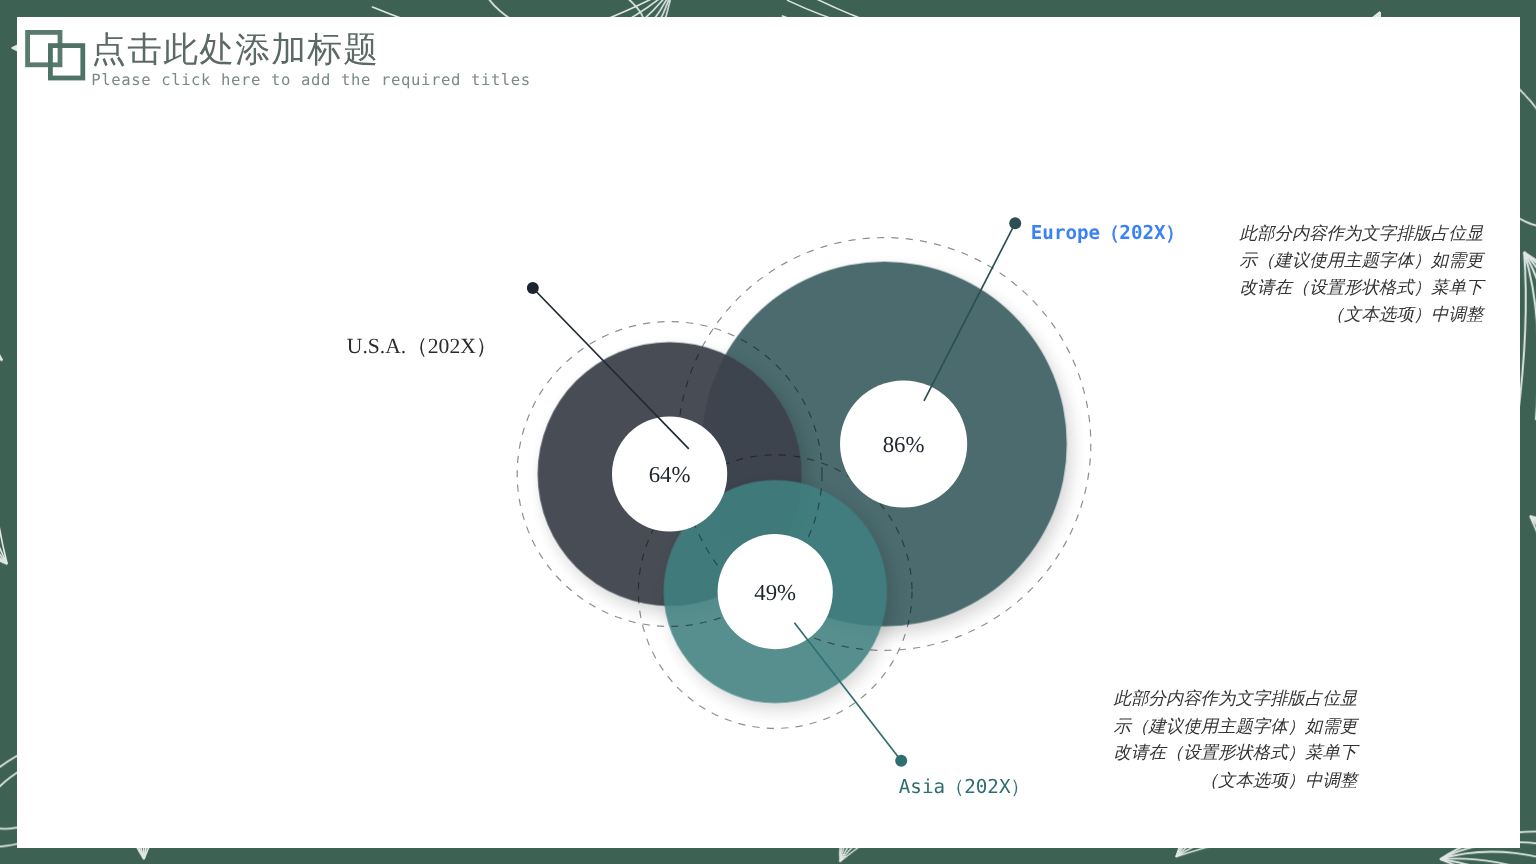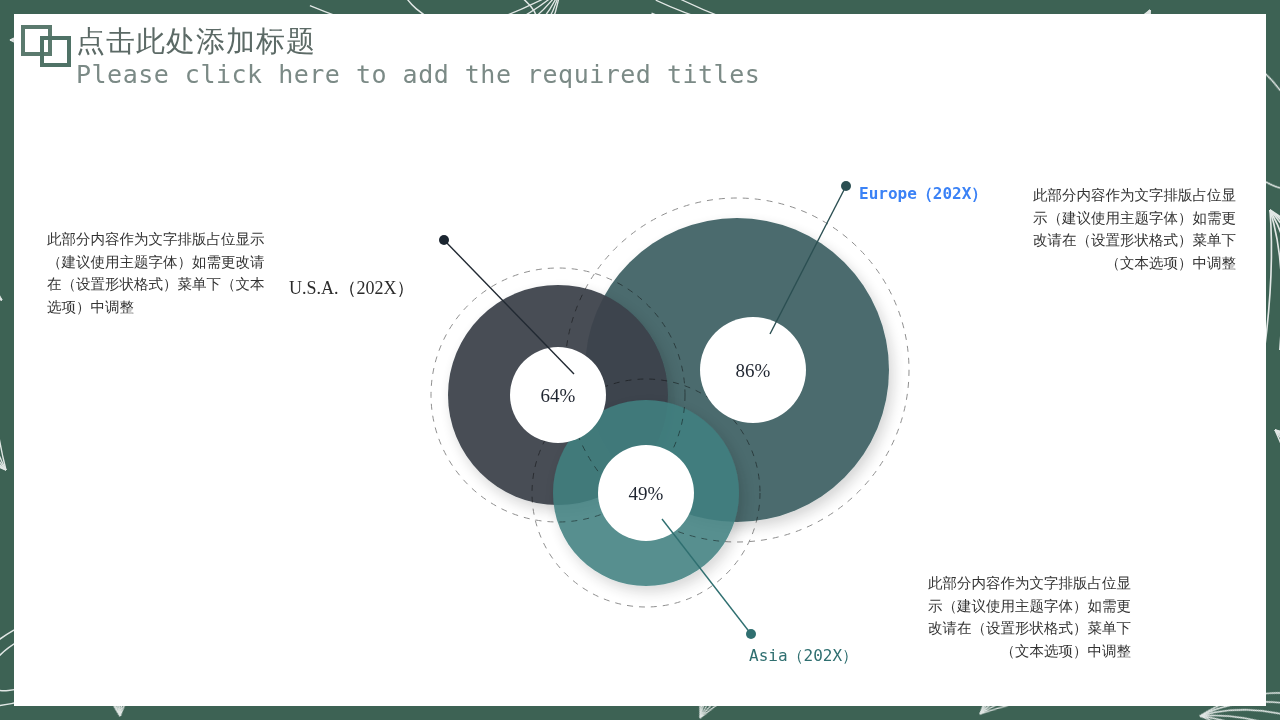--- a/index.html
+++ b/index.html
@@ -64,21 +64,21 @@
     color: #5c6a66;
     letter-spacing: 1px;
     white-space: nowrap;
   }
 
   .title-en {
     position: absolute;
     left: 62px;
     top: 46px;
     font-family: "DejaVu Sans Mono", "Liberation Mono", monospace;
-    font-size: 25px;
+    font-size: 13px;
     color: #7b8a86;
     letter-spacing: 0.5px;
     white-space: nowrap;
   }
 
   
   .diagram {
     position: absolute;
     left: 0;
     top: 0;
@@ -87,20 +87,21 @@
   }
 
   
   .para {
     position: absolute;
     font-family: "DejaVu Sans", "Liberation Sans", sans-serif;
     font-size: 14.5px;
     line-height: 22.5px;
     color: #333333;
     white-space: pre-line;
+    font-style: italic;
   }
 
   .para-left {
     left: 33px;
     top: 214px;
     width: 260px;
     text-align: left;
   }
 
   .para-right-top {
@@ -283,24 +284,20 @@
 
         <line x1="737" y1="620" x2="648" y2="505" stroke="#2f6f70" stroke-width="1.4"></line>
         <circle cx="737" cy="620" r="5" fill="#2f6f70"></circle>
       </g>
     </svg>
 
     <div class="callout callout-usa">U.S.A.（202X）</div>
     <div class="callout callout-europe">Europe（202X）</div>
     <div class="callout callout-asia">Asia（202X）</div>
 
-    <div class="para para-left">此部分内容作为文字排版占位显示
-（建议使用主题字体）如需更改请
-在（设置形状格式）菜单下（文本
-选项）中调整</div>
     <div class="para para-right-top">此部分内容作为文字排版占位显
 示（建议使用主题字体）如需更
 改请在（设置形状格式）菜单下
 （文本选项）中调整</div>
     <div class="para para-right-bottom">此部分内容作为文字排版占位显
 示（建议使用主题字体）如需更
 改请在（设置形状格式）菜单下
 （文本选项）中调整</div>
 
   </div>

